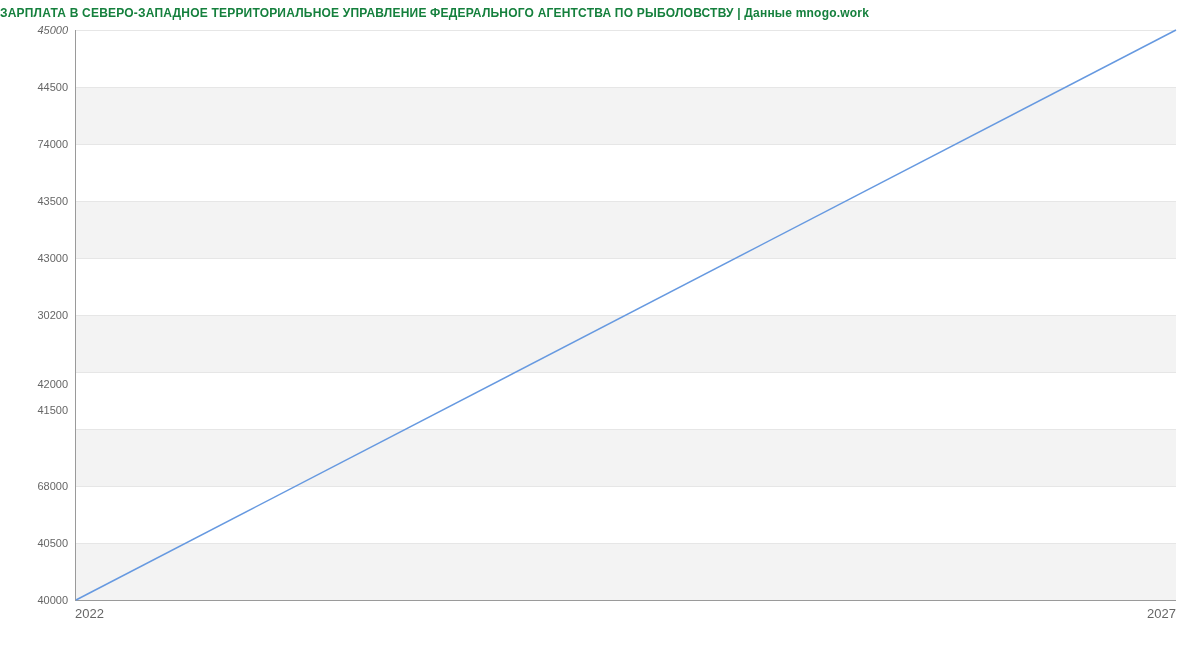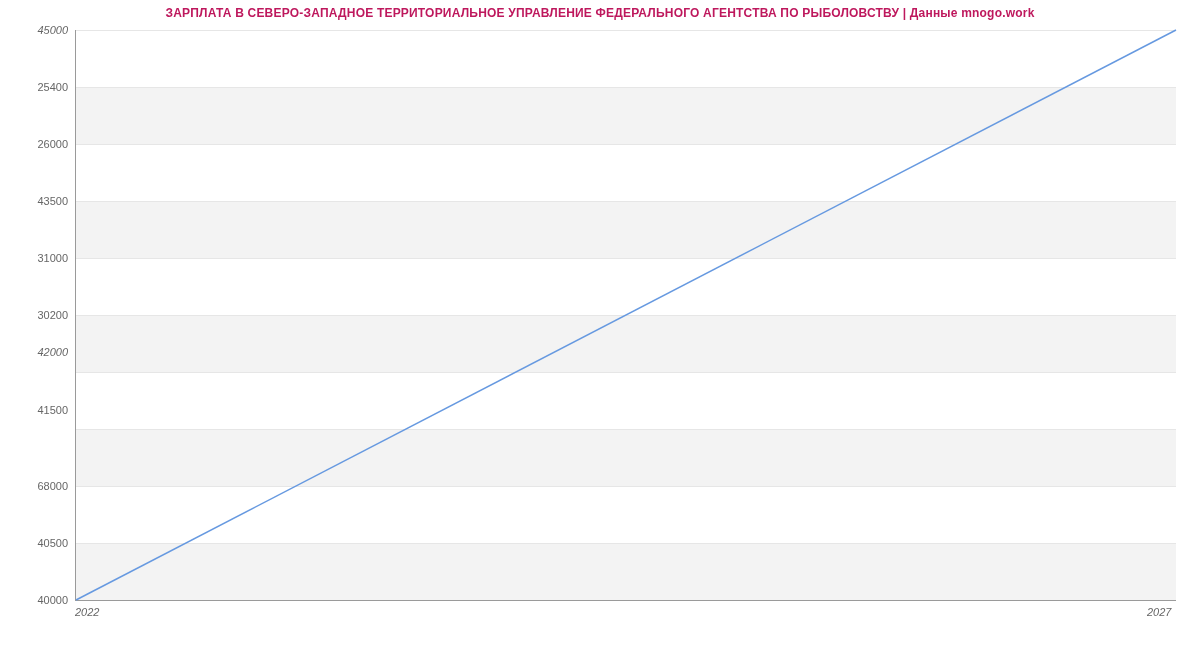--- a/index.html
+++ b/index.html
@@ -14,24 +14,23 @@
   .chart-wrap {
     position: relative;
     width: 1200px;
     height: 650px;
   }
   .title {
     position: absolute;
     top: 6px;
     left: 0;
     width: 1200px;
-    text-align: center;
     font-size: 12px;
     font-weight: bold;
-    color: #be185d;
+    color: #15803d;
     letter-spacing: 0.2px;
   }
   .plot {
     position: absolute;
     left: 75px;
     top: 30px;
     width: 1100px;
     height: 570px;
     border-left: 1px solid #9a9a9a;
     border-bottom: 1px solid #9a9a9a;
@@ -55,23 +54,22 @@
     right: 1132px; 
     width: 60px;
     text-align: right;
     font-size: 11px;
     color: #666666;
     transform: translateY(-50%);
   }
   .xtick-label {
     position: absolute;
     top: 606px;
-    font-size: 11px;
+    font-size: 13px;
     color: #666666;
-    font-style: italic;
   }
   svg.line-layer {
     position: absolute;
     left: 0;
     top: 0;
     width: 1100px;
     height: 570px;
     overflow: visible;
   }
 </style>
@@ -100,22 +98,22 @@
       <div class="grid" style="top: 0px;"></div>
       <svg class="line-layer" id="line-layer">
         <path d="M0 570 L1100 0" stroke="#6699e0" stroke-width="1.5" fill="none"></path>
       </svg>
   </div>
 
 <div class="ytick-label" style="top: 600px;">40000</div>
     <div class="ytick-label" style="top: 543px;">40500</div>
     <div class="ytick-label" style="top: 486px;">68000</div>
     <div class="ytick-label" style="top: 410px;">41500</div>
-    <div class="ytick-label" style="top: 352px; font-style: italic;">42000</div>
+    <div class="ytick-label" style="top: 384px;">42000</div>
     <div class="ytick-label" style="top: 315px;">30200</div>
-    <div class="ytick-label" style="top: 258px;">31000</div>
+    <div class="ytick-label" style="top: 258px;">43000</div>
     <div class="ytick-label" style="top: 201px;">43500</div>
-    <div class="ytick-label" style="top: 144px;">26000</div>
-    <div class="ytick-label" style="top: 87px;">25400</div>
+    <div class="ytick-label" style="top: 144px;">74000</div>
+    <div class="ytick-label" style="top: 87px;">44500</div>
     <div class="ytick-label" style="top: 30px; font-style: italic;">45000</div>
     <div class="xtick-label" style="left: 75px;">2022</div>
     <div class="xtick-label" style="left: 1147px;">2027</div>
   </div>
 
 </body></html>

